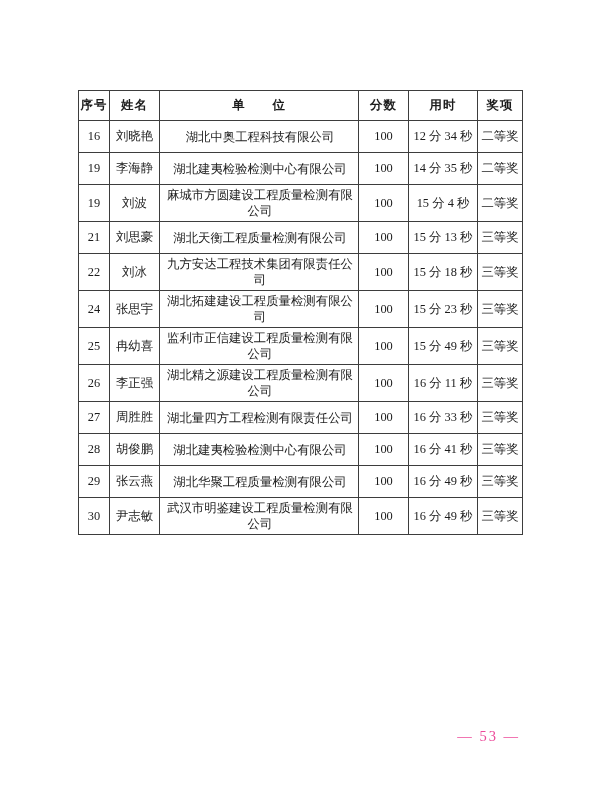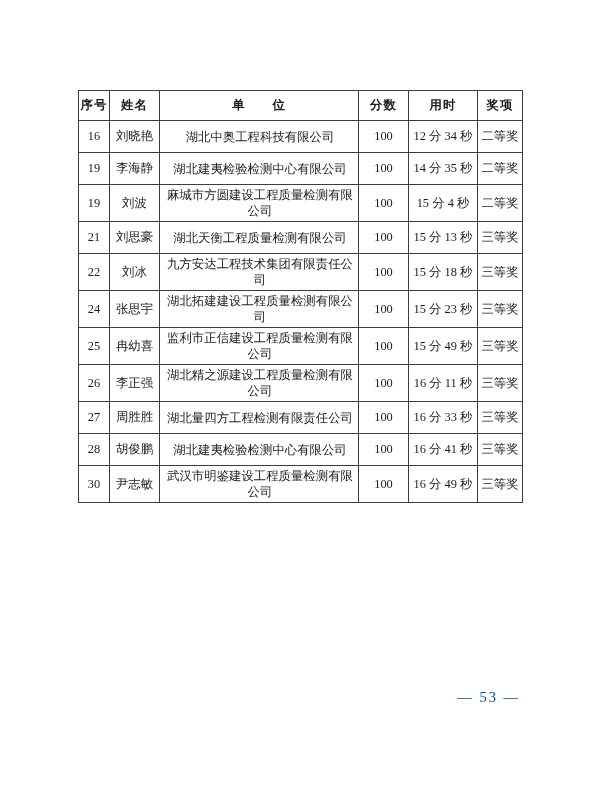--- a/index.html
+++ b/index.html
@@ -53,25 +53,25 @@
     line-height: 16px;
   }
   col.c-no    { width: 31px; }
   col.c-name  { width: 50px; }
   col.c-org   { width: 199px; }
   col.c-score { width: 50px; }
   col.c-time  { width: 69px; }
   col.c-award { width: 45px; }
   .pageno {
     position: absolute;
-    top: 689px;
+    top: 728px;
     right: 80px;
     font-size: 14.5px;
     letter-spacing: 2px;
-    color: #0c4a6e;
+    color: #ec4899;
   }
 </style>
 </head>
 <body>
 
 <div class="page">
 
   <table class="results">
     <colgroup>
       <col class="c-no">
@@ -166,20 +166,28 @@
         </tr>
         <tr>
           <td class="col-no">28</td>
           <td class="col-name">胡俊鹏</td>
           <td class="col-org">湖北建夷检验检测中心有限公司</td>
           <td class="col-score">100</td>
           <td class="col-time">16 分 41 秒</td>
           <td class="col-award">三等奖</td>
         </tr>
         <tr>
+          <td class="col-no">29</td>
+          <td class="col-name">张云燕</td>
+          <td class="col-org">湖北华聚工程质量检测有限公司</td>
+          <td class="col-score">100</td>
+          <td class="col-time">16 分 49 秒</td>
+          <td class="col-award">三等奖</td>
+        </tr>
+        <tr>
           <td class="col-no">30</td>
           <td class="col-name">尹志敏</td>
           <td class="col-org">武汉市明鉴建设工程质量检测有限公司</td>
           <td class="col-score">100</td>
           <td class="col-time">16 分 49 秒</td>
           <td class="col-award">三等奖</td>
         </tr>
       </tbody>
   </table>
 

